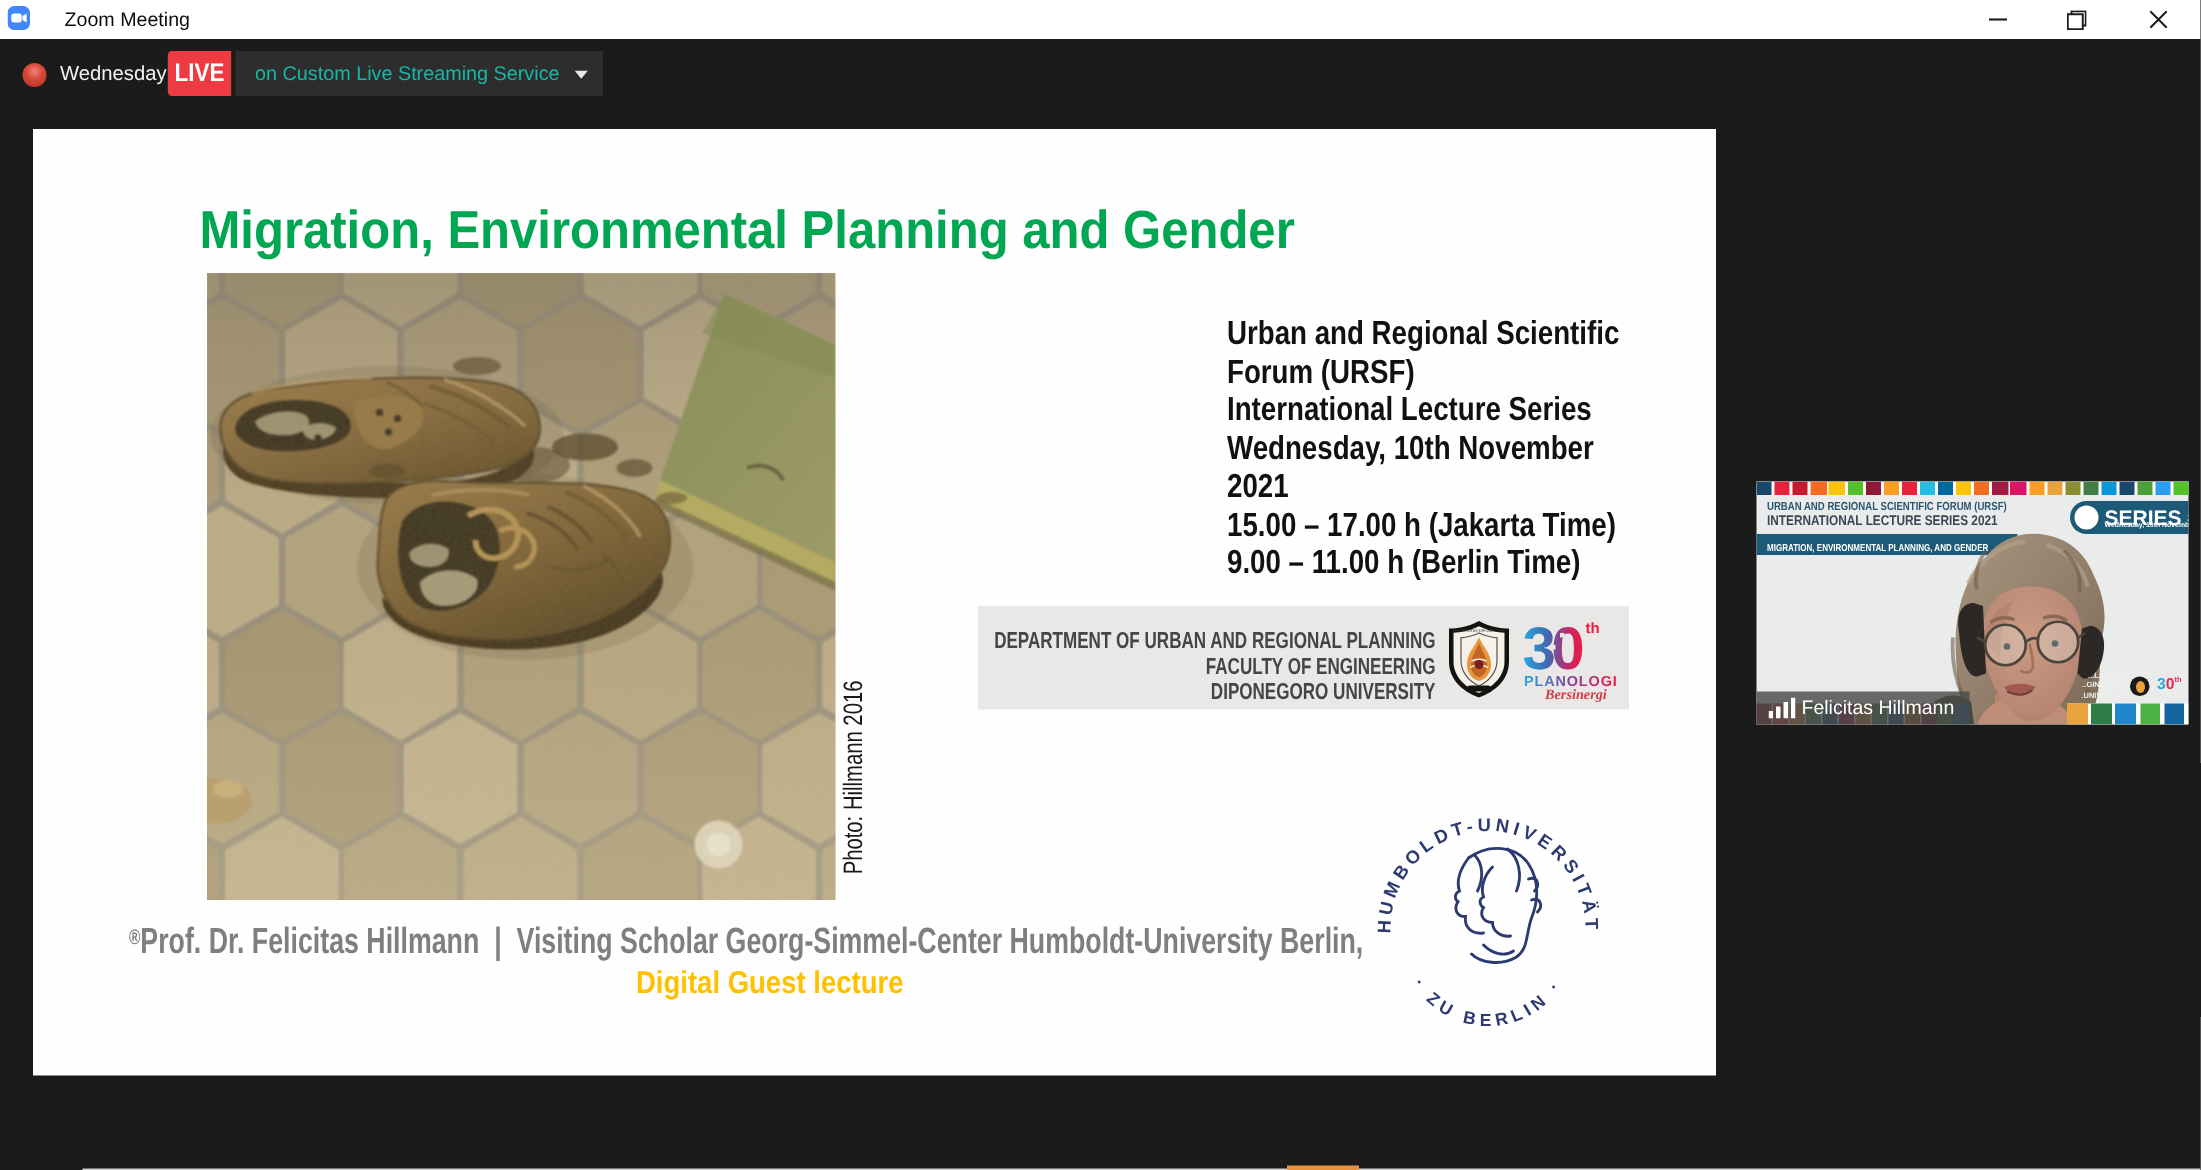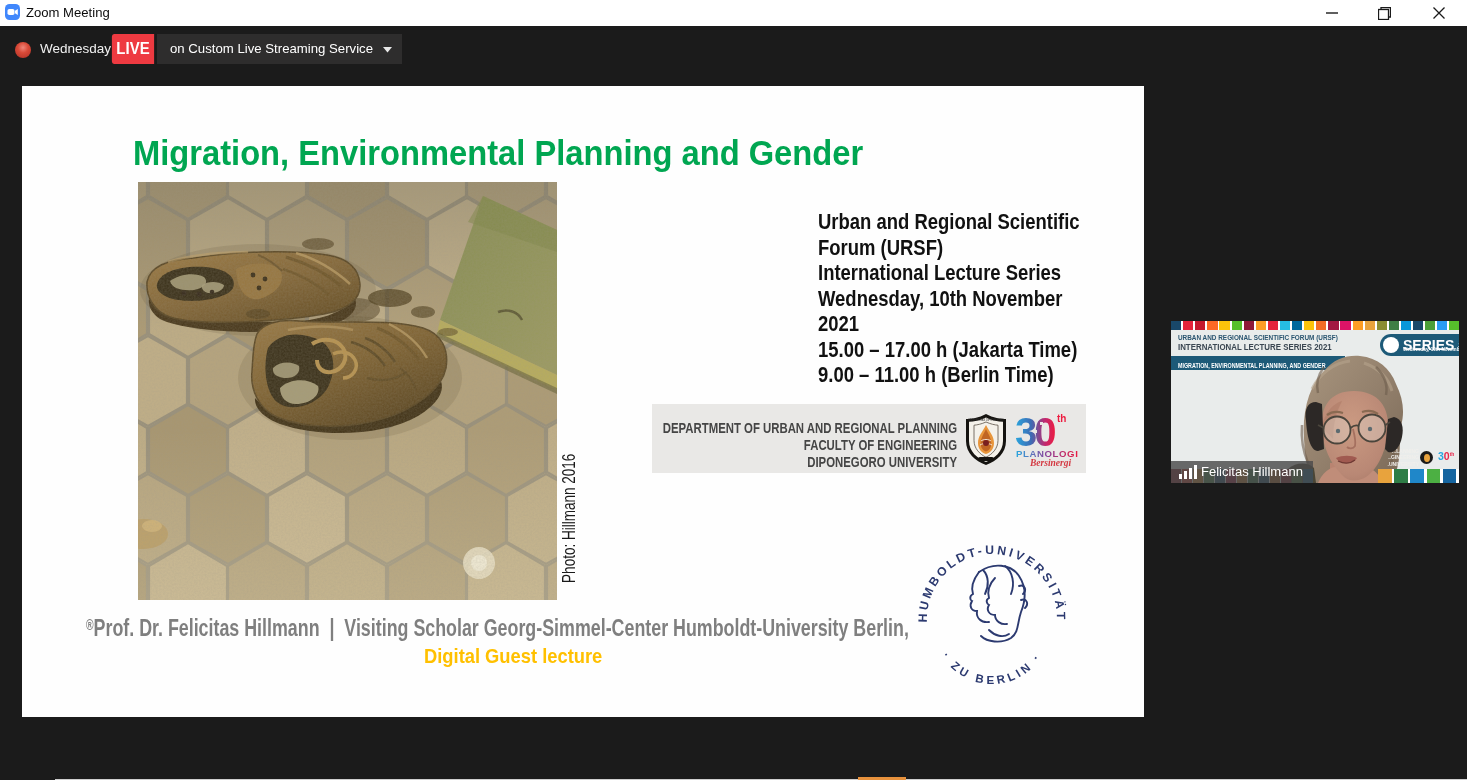--- a/index.html
+++ b/index.html
@@ -8,37 +8,37 @@
 </style></head>
 <body>
 <div id="root">
 
 <div class="abs" style="left:0;top:0;width:1467px;height:26px;background:#fff;">
   <svg class="abs" style="left:5px;top:4px" width="15" height="16" viewBox="0 0 15 16">
     <rect x="0" y="0" width="15" height="16" rx="4.5" fill="#4087fc"></rect>
     <rect x="2.5" y="5" width="7" height="6" rx="1.8" fill="#fff"></rect>
     <path d="M10 6.7 L12.8 5 L12.8 11 L10 9.3 Z" fill="#fff"></path>
   </svg>
-  <div class="abs" style="left:26px;top:5px;font-size:13.1px;color:#0b0b0b;">Zoom Meeting</div>
+  <div class="abs" style="left:43px;top:5px;font-size:13.1px;color:#0b0b0b;">Zoom Meeting</div>
   <svg class="abs" style="left:1326px;top:0" width="12" height="26">
         <line x1="0" y1="13" x2="12" y2="13" stroke="#1a1a1a" stroke-width="1.4"></line>
       </svg>
   <svg class="abs" style="left:1378px;top:7px" width="13" height="13">
     <rect x="0.5" y="2.5" width="10" height="10" fill="#fff" stroke="#1a1a1a" stroke-width="1.3"></rect>
     <path d="M3 2.5 L3 0.5 L12.5 0.5 L12.5 10 L10.5 10" fill="none" stroke="#1a1a1a" stroke-width="1.3"></path>
   </svg>
   <svg class="abs" style="left:1433px;top:7px" width="12" height="12">
         <path d="M0.5,0.5 L11.5,11.5 M11.5,0.5 L0.5,11.5" stroke="#1a1a1a" stroke-width="1.3"></path>
       </svg>
 </div>
 
 <div class="abs" style="left:15px;top:42px;width:16px;height:16px;border-radius:50%;background:radial-gradient(circle at 50% 35%, #f0867a 0%, #d94a38 40%, #c03a2c 75%, #8a2a22 100%);"></div>
 <div class="abs" style="left:40px;top:41px;font-size:13.5px;color:#f2f2f2;">Wednesday</div>
 <div class="abs" style="left:109px;top:34px;width:48px;height:30px;background:#ee3a41;border-radius:3px 0 0 3px;color:#fff;font-size:17px;font-weight:bold;text-align:center;line-height:30px;transform:scaleX(0.88);transform-origin:center;">LIVE</div>
-<div class="abs" style="left:157px;top:34px;width:245px;height:30px;background:#2e2d2d;color:#ffffff;font-size:13.2px;line-height:30px;">
+<div class="abs" style="left:157px;top:34px;width:245px;height:30px;background:#2e2d2d;color:#14b8a6;font-size:13.2px;line-height:30px;">
   <span style="margin-left:13px;">on Custom Live Streaming Service</span>
   <svg class="abs" style="right:10px;top:13px" width="9" height="6">
         <path d="M0,0 L9,0 L4.5,5.5 Z" fill="#e8e8e8"></path>
       </svg>
 </div>
 
 <div class="abs" style="left:22px;top:86px;width:1122px;height:631px;background:#fefefe;">
   <div class="abs" style="left:111px;top:47px;font-size:35.7px;font-weight:bold;color:#00a651;white-space:nowrap;transform:scaleX(0.916);transform-origin:left center;">Migration, Environmental Planning and Gender</div>
   <div class="abs" style="left:116px;top:96px;width:419px;height:418px;"><svg width="419" height="418" viewBox="0 0 419 418" xmlns="http://www.w3.org/2000/svg">
 <defs>

